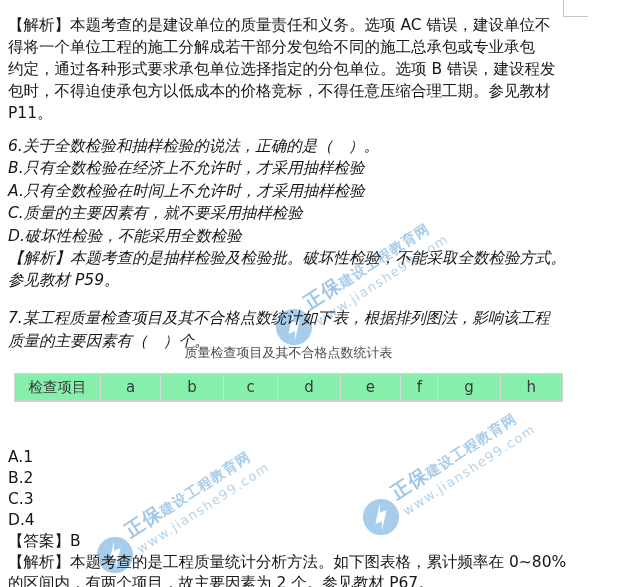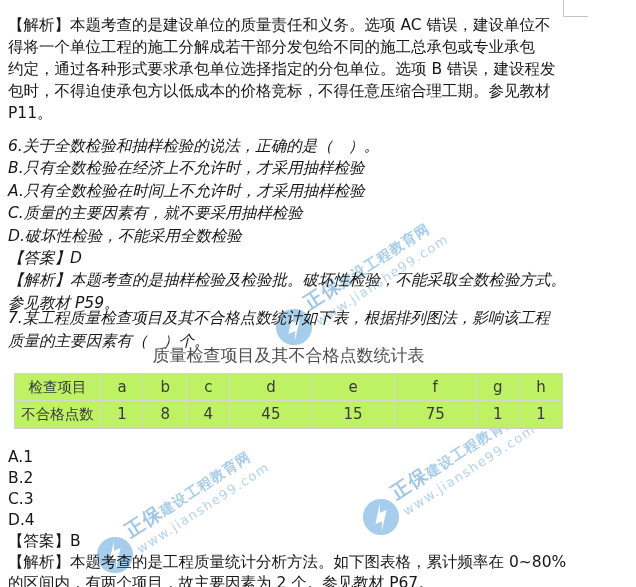--- a/index.html
+++ b/index.html
@@ -9,24 +9,24 @@
     -webkit-font-smoothing:none;
   }
   .doc{position:absolute;inset:0;}
   .txt-block{position:absolute;left:8px;z-index:2;}
   .line{height:22px;line-height:22px;white-space:nowrap;font-size:15.5px;color:#161616;}
   .lh224 .line{height:22.4px;line-height:22.4px;}
   .lh23 .line{height:23px;line-height:23px;font-style:italic;}
   .lh21 .line{height:21px;line-height:21px;}
 
   .tbl-title{position:absolute;left:14px;top:344px;width:549px;text-align:center;
-    font-size:17px;color:#4e4e4e;z-index:2;}
+    font-size:13px;color:#4e4e4e;z-index:2;}
 
   table.qtable{position:absolute;left:14px;top:373px;width:549px;border-collapse:collapse;
-    background:#bef264;z-index:2;}
+    background:#86efac;z-index:2;}
   table.qtable td{border:1px solid #d5d5d5;text-align:center;vertical-align:middle;
     height:26px;padding:0;font-size:15px;color:#3a3a3a;}
   table.qtable td.rowlabel{width:85px;font-size:14.5px;}
   table.qtable tr:last-child td{border-bottom:2px solid #cfcfcf;}
 
   
   .cropmark-v{position:absolute;left:563px;top:0;width:1px;height:17px;background:#c6c6c6;z-index:1;}
   .cropmark-h{position:absolute;left:563px;top:16px;width:25px;height:1px;background:#c6c6c6;z-index:1;}
 
   
@@ -86,21 +86,20 @@
     <div class="line">包时，不得迫使承包方以低成本的价格竞标，不得任意压缩合理工期。参见教材</div>
     <div class="line">P11。</div>
   </div>
 
   <div class="txt-block lh224" style="top:135px;font-style:italic;">
     <div class="line">6.关于全数检验和抽样检验的说法，正确的是（　）。</div>
     <div class="line">B.只有全数检验在经济上不允许时，才采用抽样检验</div>
     <div class="line">A.只有全数检验在时间上不允许时，才采用抽样检验</div>
     <div class="line">C.质量的主要因素有，就不要采用抽样检验</div>
     <div class="line">D.破坏性检验，不能采用全数检验</div>
-    <div class="line">【答案】D</div>
     <div class="line">【解析】本题考查的是抽样检验及检验批。破坏性检验，不能采取全数检验方式。</div>
     <div class="line">参见教材 P59。</div>
   </div>
 
   <div class="txt-block lh23" style="top:307px;">
     <div class="line">7.某工程质量检查项目及其不合格点数统计如下表，根据排列图法，影响该工程</div>
     <div class="line">质量的主要因素有（　）个。</div>
   </div>
 
   <div class="tbl-title">质量检查项目及其不合格点数统计表</div>
@@ -111,31 +110,20 @@
       <td class="rowlabel">检查项目</td>
       <td>a</td>
       <td>b</td>
       <td>c</td>
       <td>d</td>
       <td>e</td>
       <td>f</td>
       <td>g</td>
       <td>h</td>
     </tr>
-    <tr>
-      <td class="rowlabel">不合格点数</td>
-      <td>1</td>
-      <td>8</td>
-      <td>4</td>
-      <td>45</td>
-      <td>15</td>
-      <td>75</td>
-      <td>1</td>
-      <td>1</td>
-    </tr>
   </tbody>
     </table>
 
   <div class="txt-block lh21" style="top:447px;">
     <div class="line">A.1</div>
     <div class="line">B.2</div>
     <div class="line">C.3</div>
     <div class="line">D.4</div>
     <div class="line">【答案】B</div>
     <div class="line">【解析】本题考查的是工程质量统计分析方法。如下图表格，累计频率在 0~80%</div>

